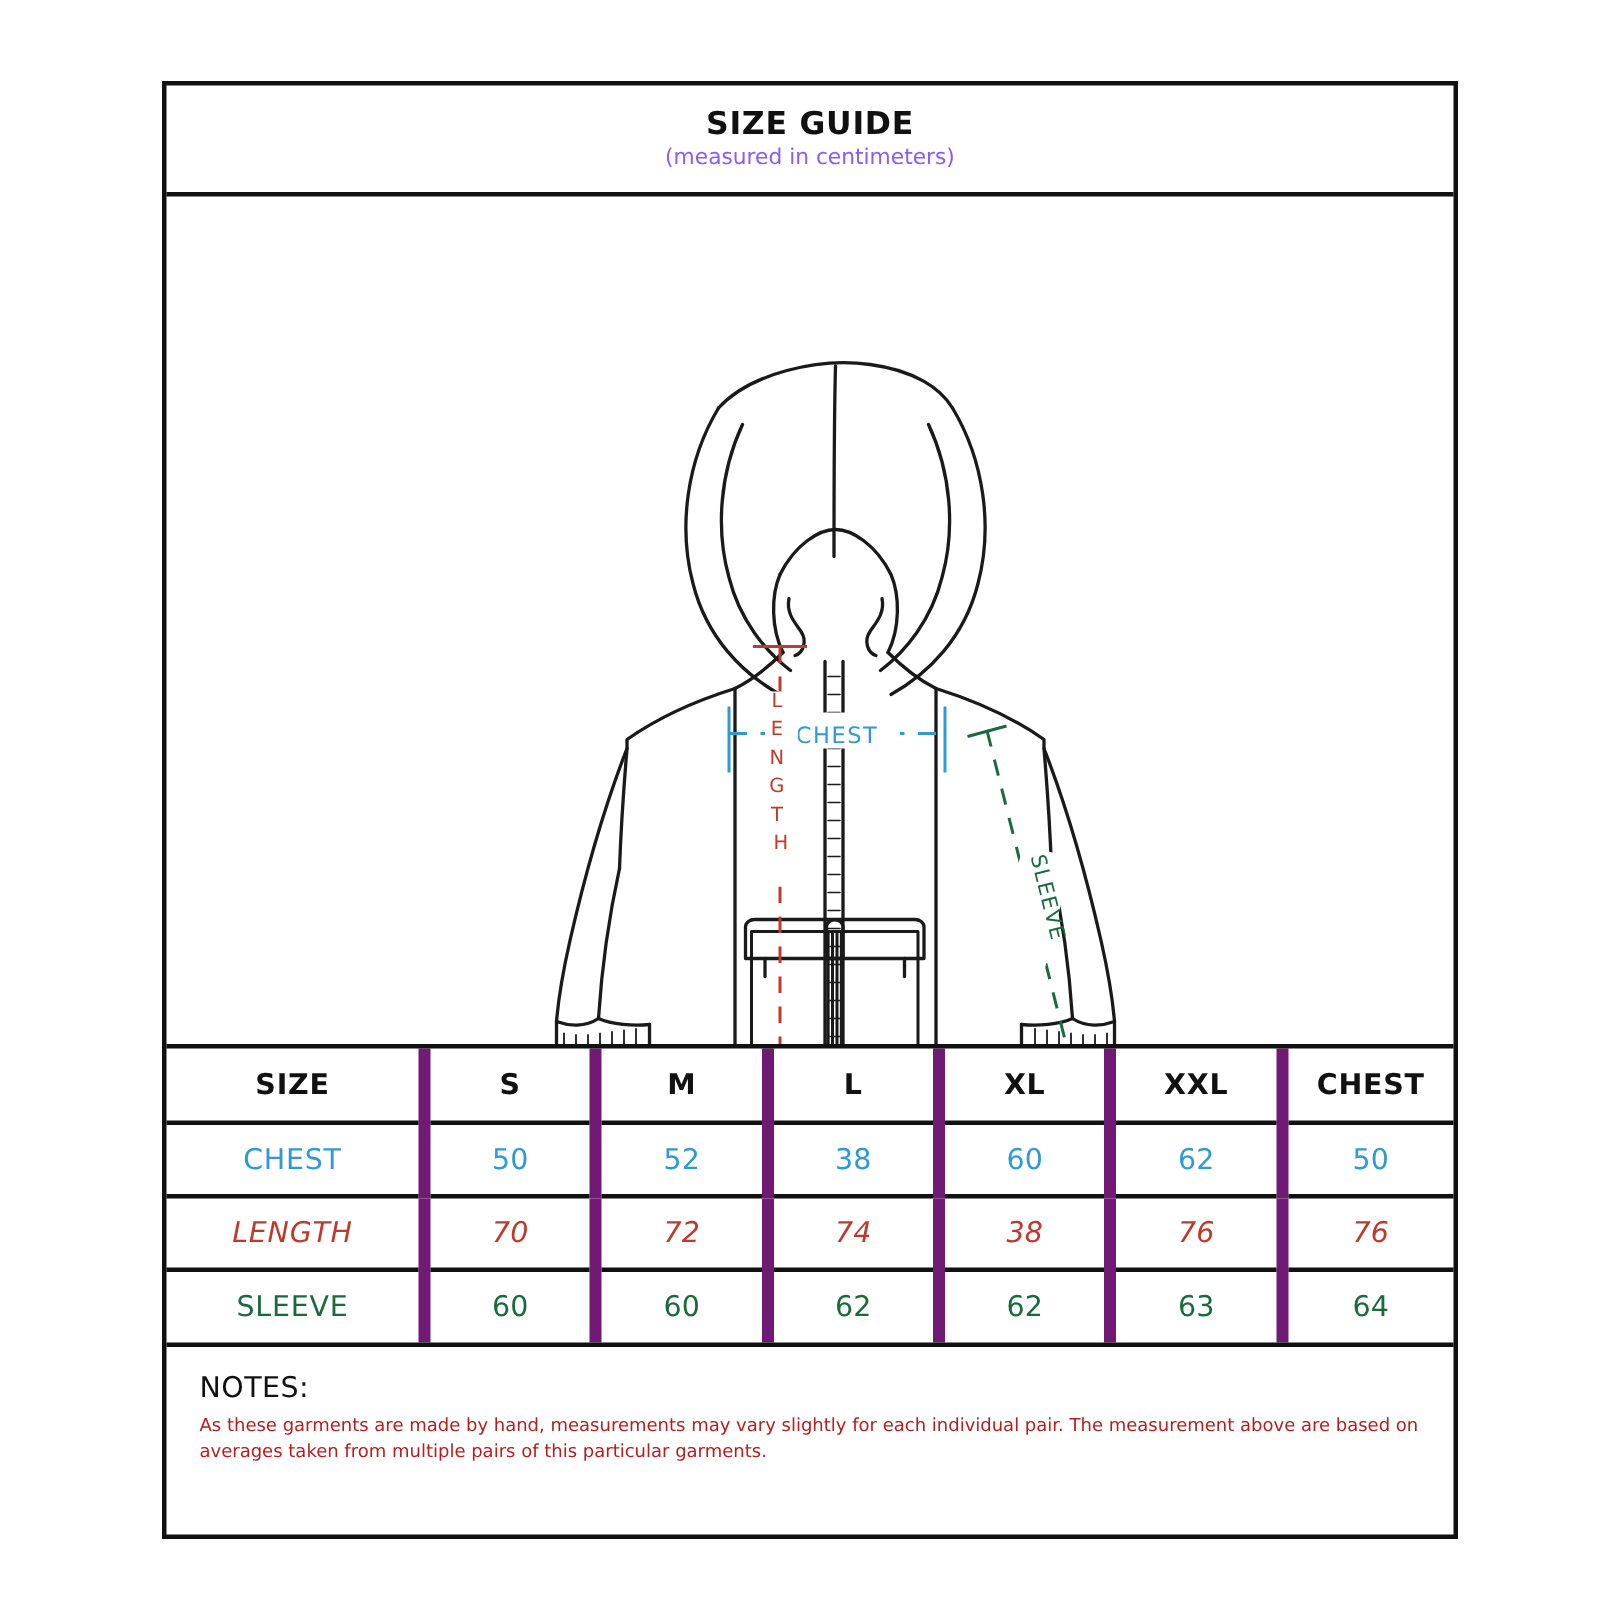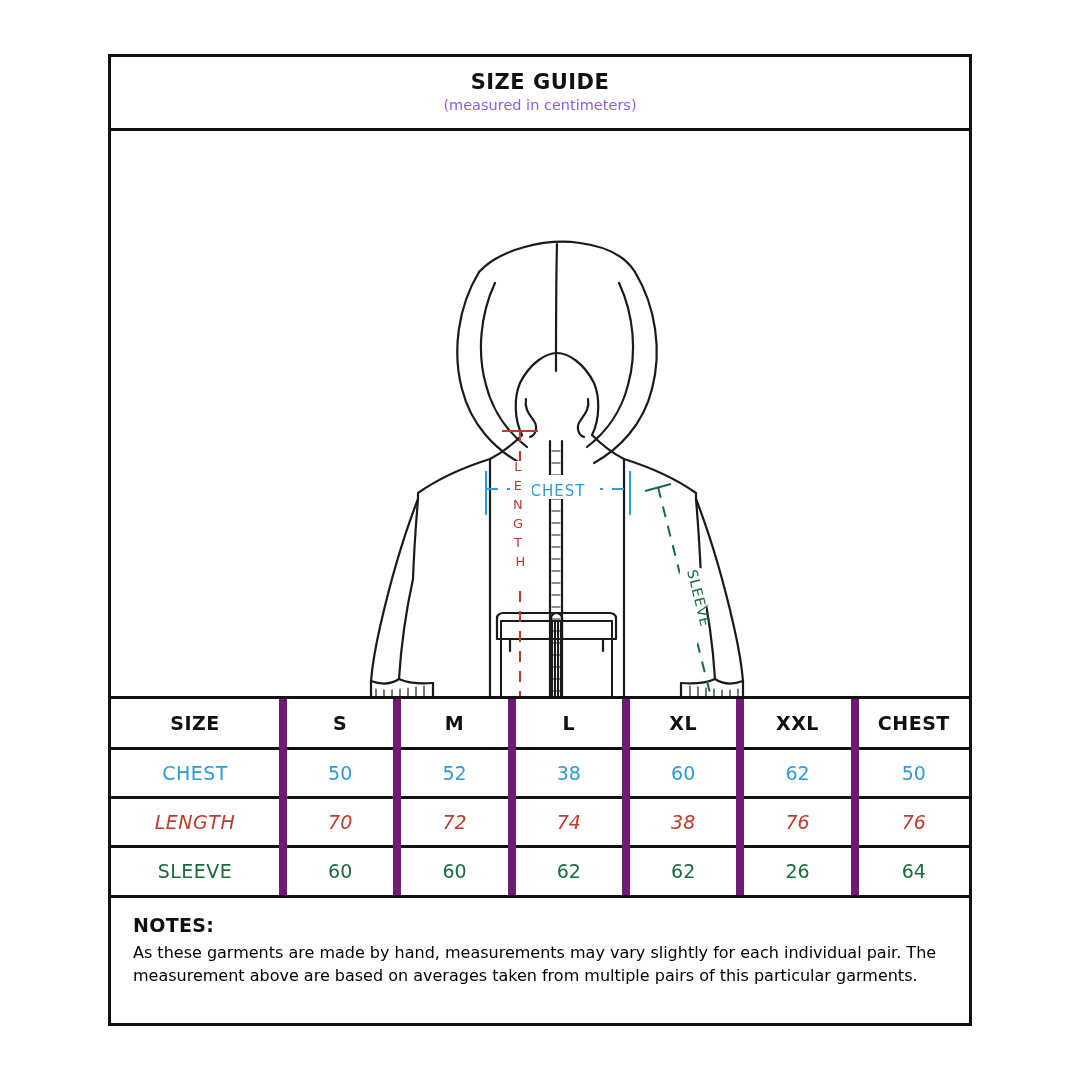--- a/index.html
+++ b/index.html
@@ -106,29 +106,29 @@
   .c-sleeve { color: #1a6b3c; }
   
   .notes {
     border-top: 3px solid #111111;
     flex: 1 1 auto;
     padding: 16px 22px 0 22px;
     box-sizing: border-box;
   }
   .notes-title {
     font-size: 19px;
-    font-weight: bold;
+    font-weight: normal;
     color: #111111;
     letter-spacing: 0.3px;
     margin-bottom: 6px;
   }
   .notes-body {
-    font-size: 16px;
+    font-size: 12px;
     line-height: 1.42;
-    color: #000000;
+    color: #b91c1c;
   }
   .lbl-chest { fill: #2e9bd6; font-size: 15px; letter-spacing: 1px; font-family: "DejaVu Sans", sans-serif; }
   .lbl-length { fill: #c0392b; font-size: 13px; letter-spacing: 1px; font-family: "DejaVu Sans", sans-serif; }
   .lbl-sleeve { fill: #1a6b3c; font-size: 14px; letter-spacing: 1px; font-family: "DejaVu Sans", sans-serif; }
 </style>
 </head>
 <body>
 
 <div class="page">
   <div class="card">
@@ -297,21 +297,21 @@
           <td class="c-length">38</td>
           <td class="c-length">76</td>
           <td class="c-length">76</td>
         </tr>
         <tr>
           <td class="col-label row-label c-sleeve">SLEEVE</td>
           <td class="c-sleeve">60</td>
           <td class="c-sleeve">60</td>
           <td class="c-sleeve">62</td>
           <td class="c-sleeve">62</td>
-          <td class="c-sleeve">26</td>
+          <td class="c-sleeve">63</td>
           <td class="c-sleeve">64</td>
         </tr>
       </tbody>
     </table>
 
     <div class="notes">
       <div class="notes-title">NOTES:</div>
       <div class="notes-body">As these garments are made by hand, measurements may vary slightly for each individual pair. The measurement above are based on averages taken from multiple pairs of this particular garments.</div>
     </div>
 

